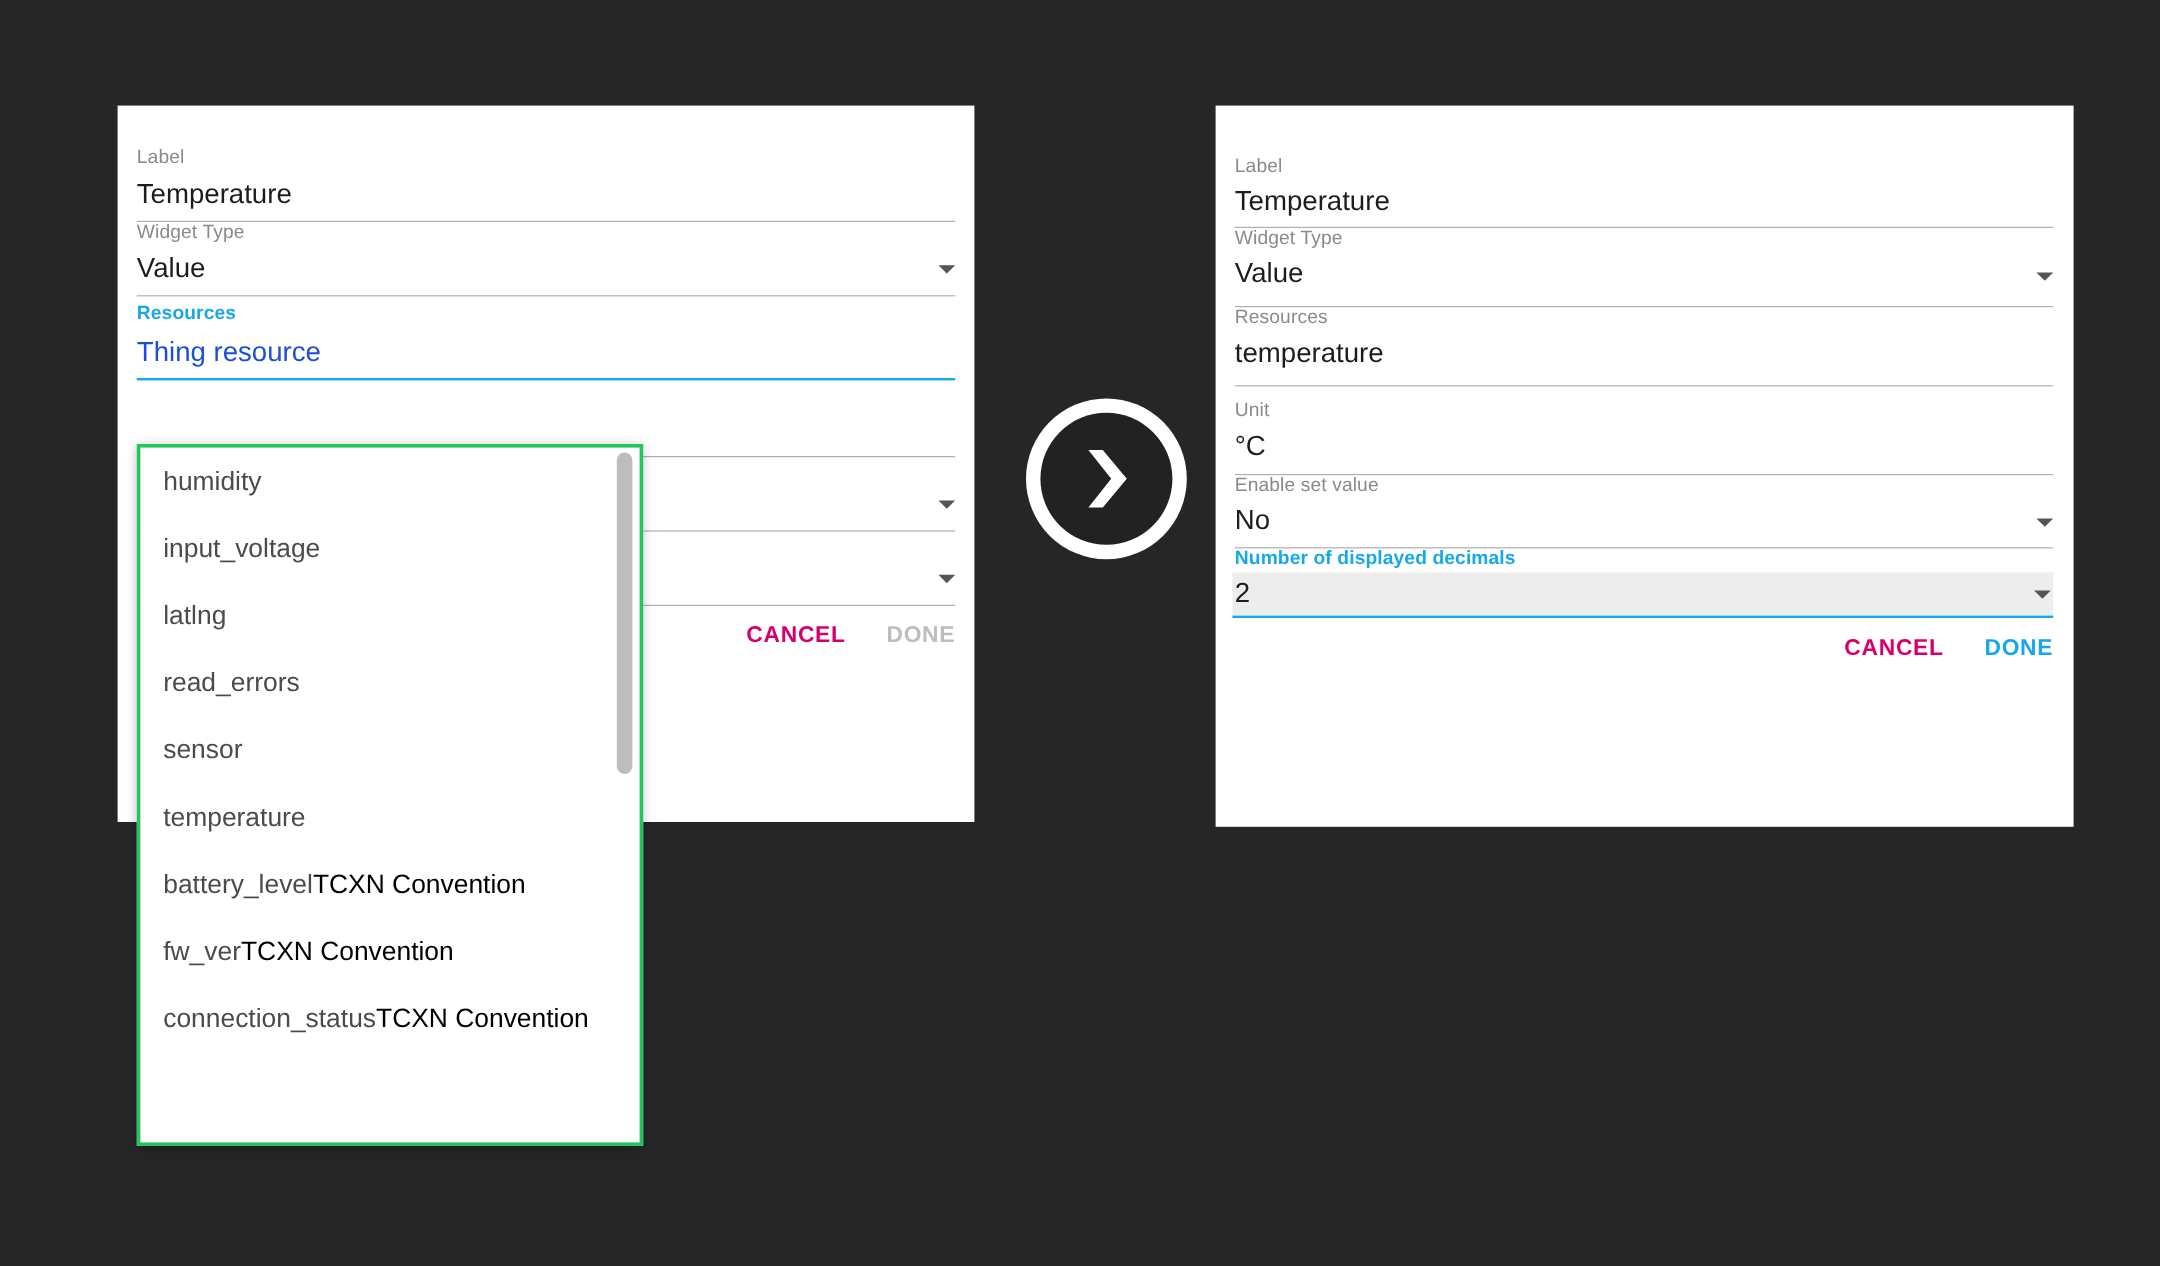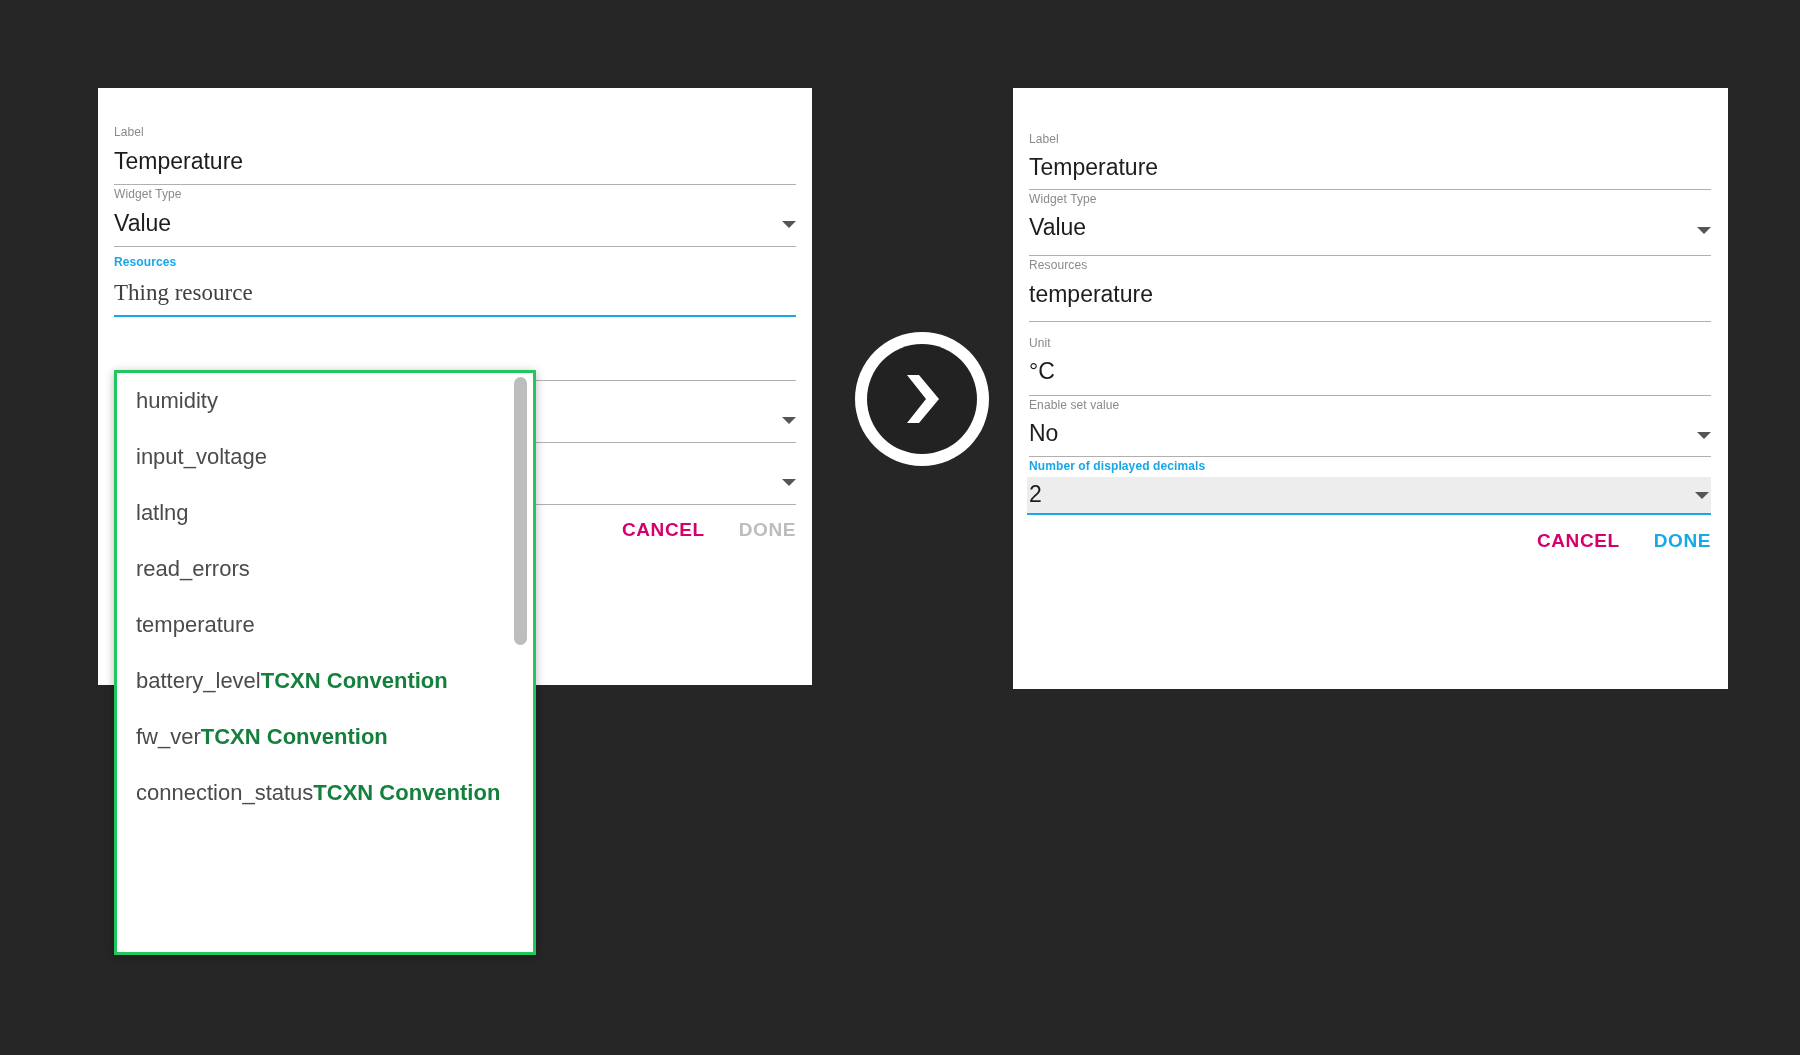--- a/index.html
+++ b/index.html
@@ -38,35 +38,35 @@
 
   .field {
     position: relative;
     box-sizing: border-box;
     border-bottom: 1px solid #b0b0b0;
     padding: 0;
   }
   .field.no-rule { border-bottom: none; }
 
   .field-label {
-    font-size: 12px;
+    font-size: 16px;
     color: #8a8a8a;
     line-height: 18px;
     letter-spacing: .1px;
     white-space: nowrap;
   }
   .field-label.accent { color: #17a8e8; font-weight: 700; }
 
   .field-value {
     font-size: 23px;
     color: #1d1d1d;
     line-height: 30px;
     white-space: nowrap;
   }
-  .field-value.placeholder { color: #404040; font-family: Liberation Serif, serif; }
+  .field-value.placeholder { color: #1d4ed8; }
 
   .caret {
     position: absolute;
     right: 0;
     width: 0;
     height: 0;
     border-left: 7px solid transparent;
     border-right: 7px solid transparent;
     border-top: 7px solid #555555;
   }
@@ -122,22 +122,22 @@
   .dd-item {
     height: 56px;
     line-height: 56px;
     padding-left: 19px;
     font-size: 22px;
     color: #4b4b4b;
     white-space: nowrap;
     box-sizing: border-box;
   }
   .dd-item .suffix {
-    font-weight: 700;
-    color: #15803d;
+    font-weight: 400;
+    color: #000000;
   }
   .dd-scroll-track {
     position: absolute;
     right: 5px;
     top: 4px;
     width: 14px;
     bottom: 4px;
   }
   .dd-scroll-thumb {
     position: absolute;
@@ -217,20 +217,23 @@
     <div class="dd-item">
       <span>input_voltage</span><span class="suffix"></span>
     </div>
     <div class="dd-item">
       <span>latlng</span><span class="suffix"></span>
     </div>
     <div class="dd-item">
       <span>read_errors</span><span class="suffix"></span>
     </div>
     <div class="dd-item">
+      <span>sensor</span><span class="suffix"></span>
+    </div>
+    <div class="dd-item">
       <span>temperature</span><span class="suffix"></span>
     </div>
     <div class="dd-item">
       <span>battery_level</span><span class="suffix">TCXN Convention</span>
     </div>
     <div class="dd-item">
       <span>fw_ver</span><span class="suffix">TCXN Convention</span>
     </div>
     <div class="dd-item">
       <span>connection_status</span><span class="suffix">TCXN Convention</span>

